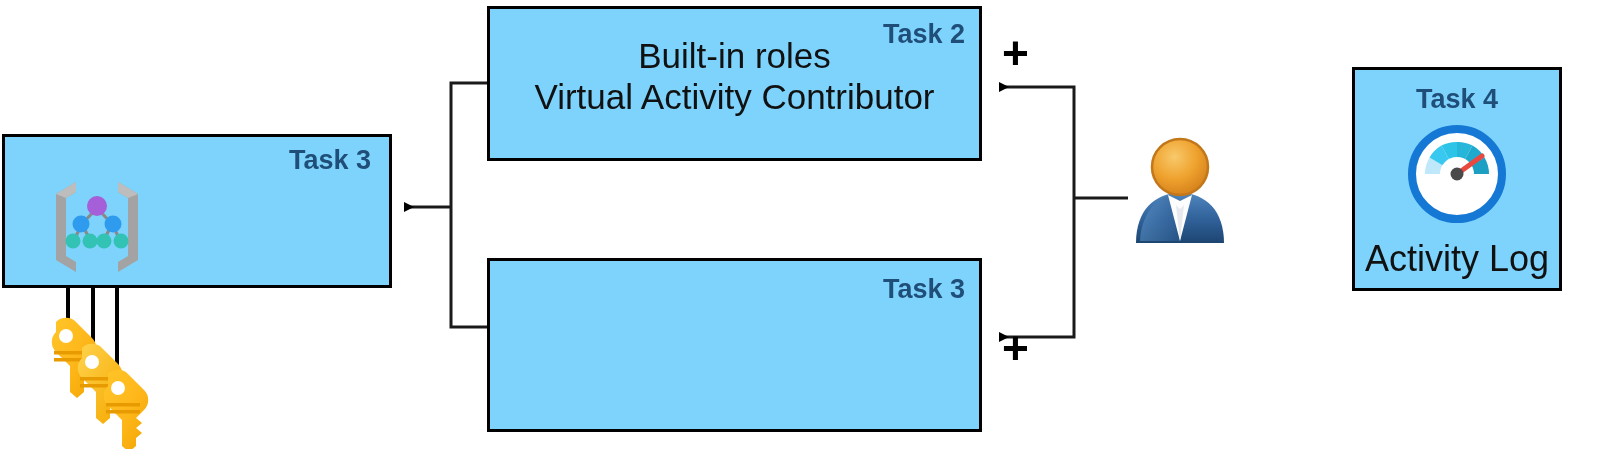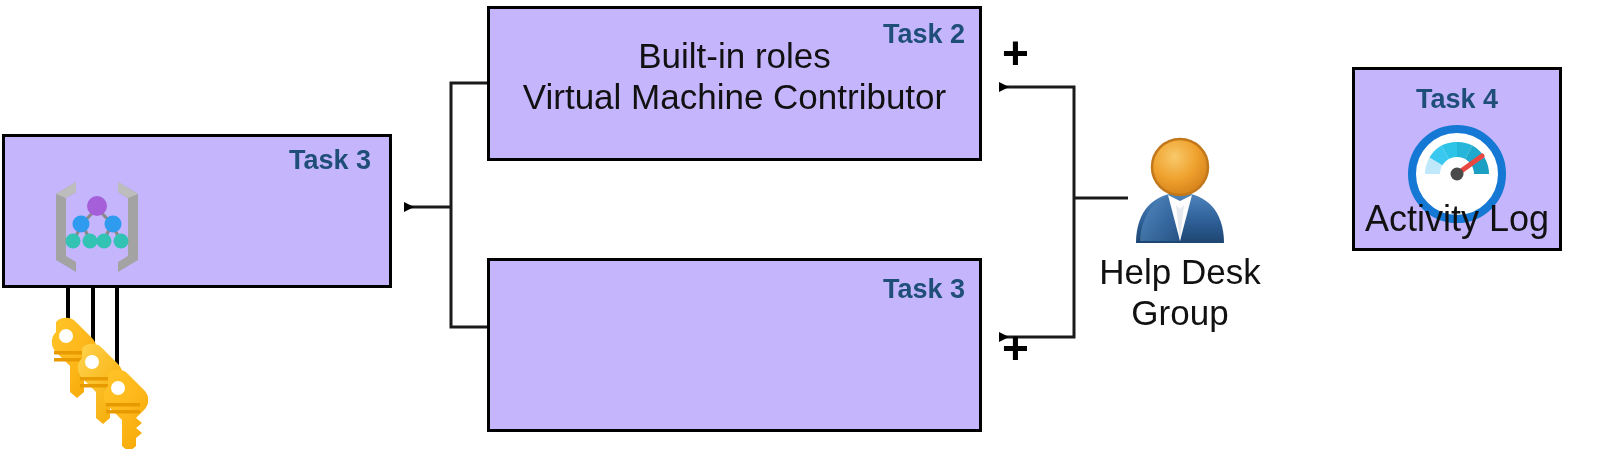--- a/index.html
+++ b/index.html
@@ -15,21 +15,21 @@
     position: relative;
     width: 1606px;
     height: 449px;
     background: #ffffff;
     overflow: hidden;
   }
 
   
   .task-box {
     position: absolute;
-    background: #c4b5fd;
+    background: #7dd3fc;
     border: 3px solid #000000;
     box-sizing: border-box;
   }
   .task-tag {
     position: absolute;
     font-weight: bold;
     color: #1f4e79;
     font-size: 27px;
     letter-spacing: 0px;
     white-space: nowrap;
@@ -58,21 +58,21 @@
 
   
   #task3-box { left: 487px; top: 258px; width: 495px; height: 174px; }
   #task3-tag { right: 14px; top: 13px; }
   #task3-lines {
     left: 487px; top: 288px; width: 495px;
     font-size: 35px;
   }
 
   
-  #task4-box { left: 1352px; top: 67px; width: 210px; height: 184px; }
+  #task4-box { left: 1352px; top: 67px; width: 210px; height: 224px; }
   #task4-tag { left: 0; right: 0; top: 14px; text-align: center; }
   #task4-label {
     left: 0; right: 0; bottom: 8px;
     font-size: 36px; text-align: center; margin-top: 8px;
   }
   #gauge-icon-wrap {
     position: absolute;
     left: 50%; top: 54px;
     transform: translateX(-50%);
     width: 100px; height: 100px;
@@ -181,21 +181,21 @@
     <circle cx="58" cy="65" r="7.5" fill="#32c3b5"></circle>
     <circle cx="75" cy="65" r="7.5" fill="#32c3b5"></circle>
   </svg>
 
 
   <div class="task-box" id="task2-box">
     <span class="task-tag" id="task2-tag">Task 2</span>
   </div>
   <div class="box-text" id="task2-lines">
     <div>Built-in roles</div>
-    <div>Virtual Machine Contributor</div>
+    <div>Virtual Activity Contributor</div>
   </div>
 
   <div class="task-box" id="task3-box">
     <span class="task-tag" id="task3-tag">Task 3</span>
   </div>
 
   <span class="plus-sign" id="plus-top">+</span>
   <span class="plus-sign" id="plus-bottom">+</span>
 
   <svg id="person-icon" viewBox="0 0 104 110" xmlns="http://www.w3.org/2000/svg">
@@ -218,24 +218,20 @@
 
     <path d="M8,106 C8,74 26,56 52,56 C78,56 96,74 96,106 Z" fill="url(#bodyGrad)"></path>
     <path d="M12,104 C13,78 28,62 40,59 L52,104 Z" fill="url(#shoulderHi)" opacity="0.55"></path>
 
     <path d="M40,58 L52,104 L64,58 L52,64 Z" fill="#fdfdfd"></path>
     <path d="M48,68 L52,104 L56,68 L52,72 Z" fill="#e6e9ee"></path>
 
     <circle cx="52" cy="30" r="28" fill="url(#headGrad)"></circle>
     <circle cx="52" cy="30" r="28" fill="none" stroke="#c2771a" stroke-width="2.5"></circle>
   </svg>
-  <div id="person-label">
-    <div>Help Desk</div>
-    <div>Group</div>
-  </div>
 
   <div class="task-box" id="task4-box">
     <span class="task-tag" id="task4-tag">Task 4</span>
 
     <div id="gauge-icon-wrap">
       <svg viewBox="0 0 100 100" xmlns="http://www.w3.org/2000/svg">
         <circle cx="50" cy="50" r="45" fill="#ffffff" stroke="#1478d4" stroke-width="8"></circle>
 
         <g stroke-linecap="butt">
           <path d="M50,50 L18,50 A32,32 0 0,1 22.5,33.5 Z" fill="#bfe9fb"></path>

